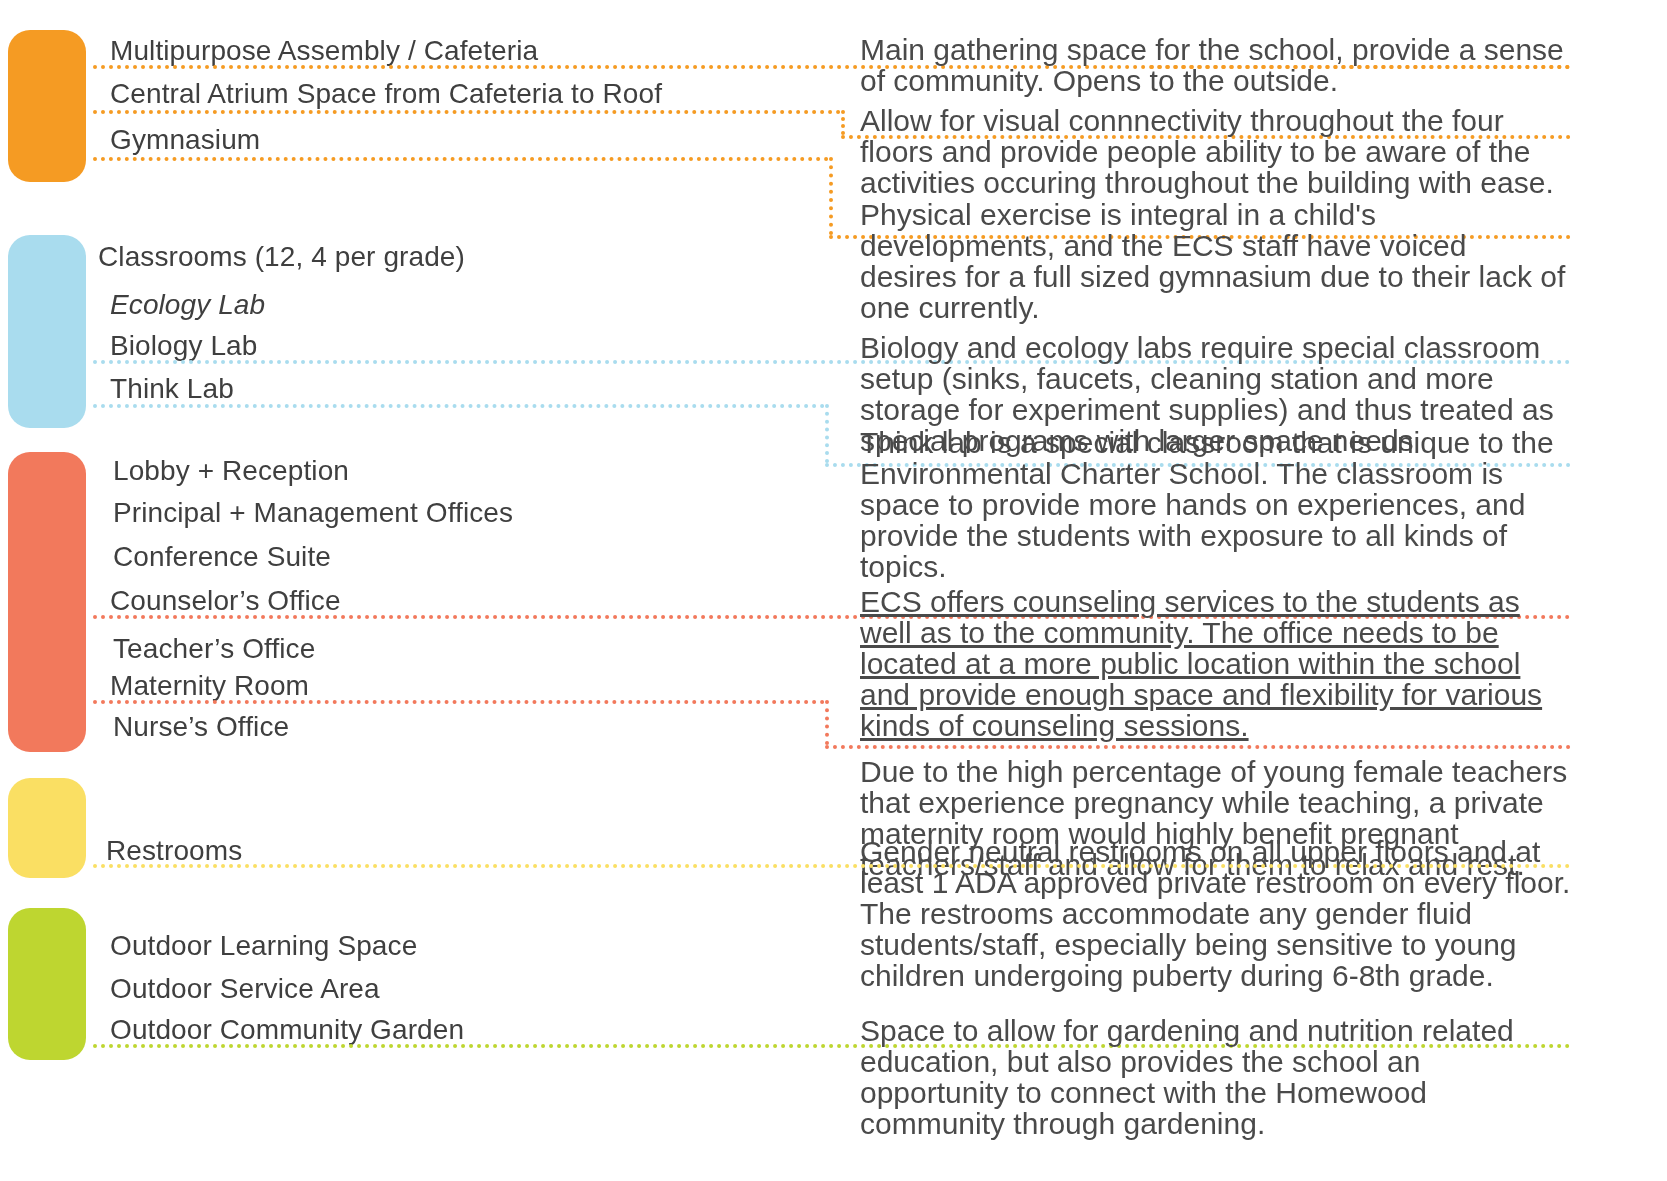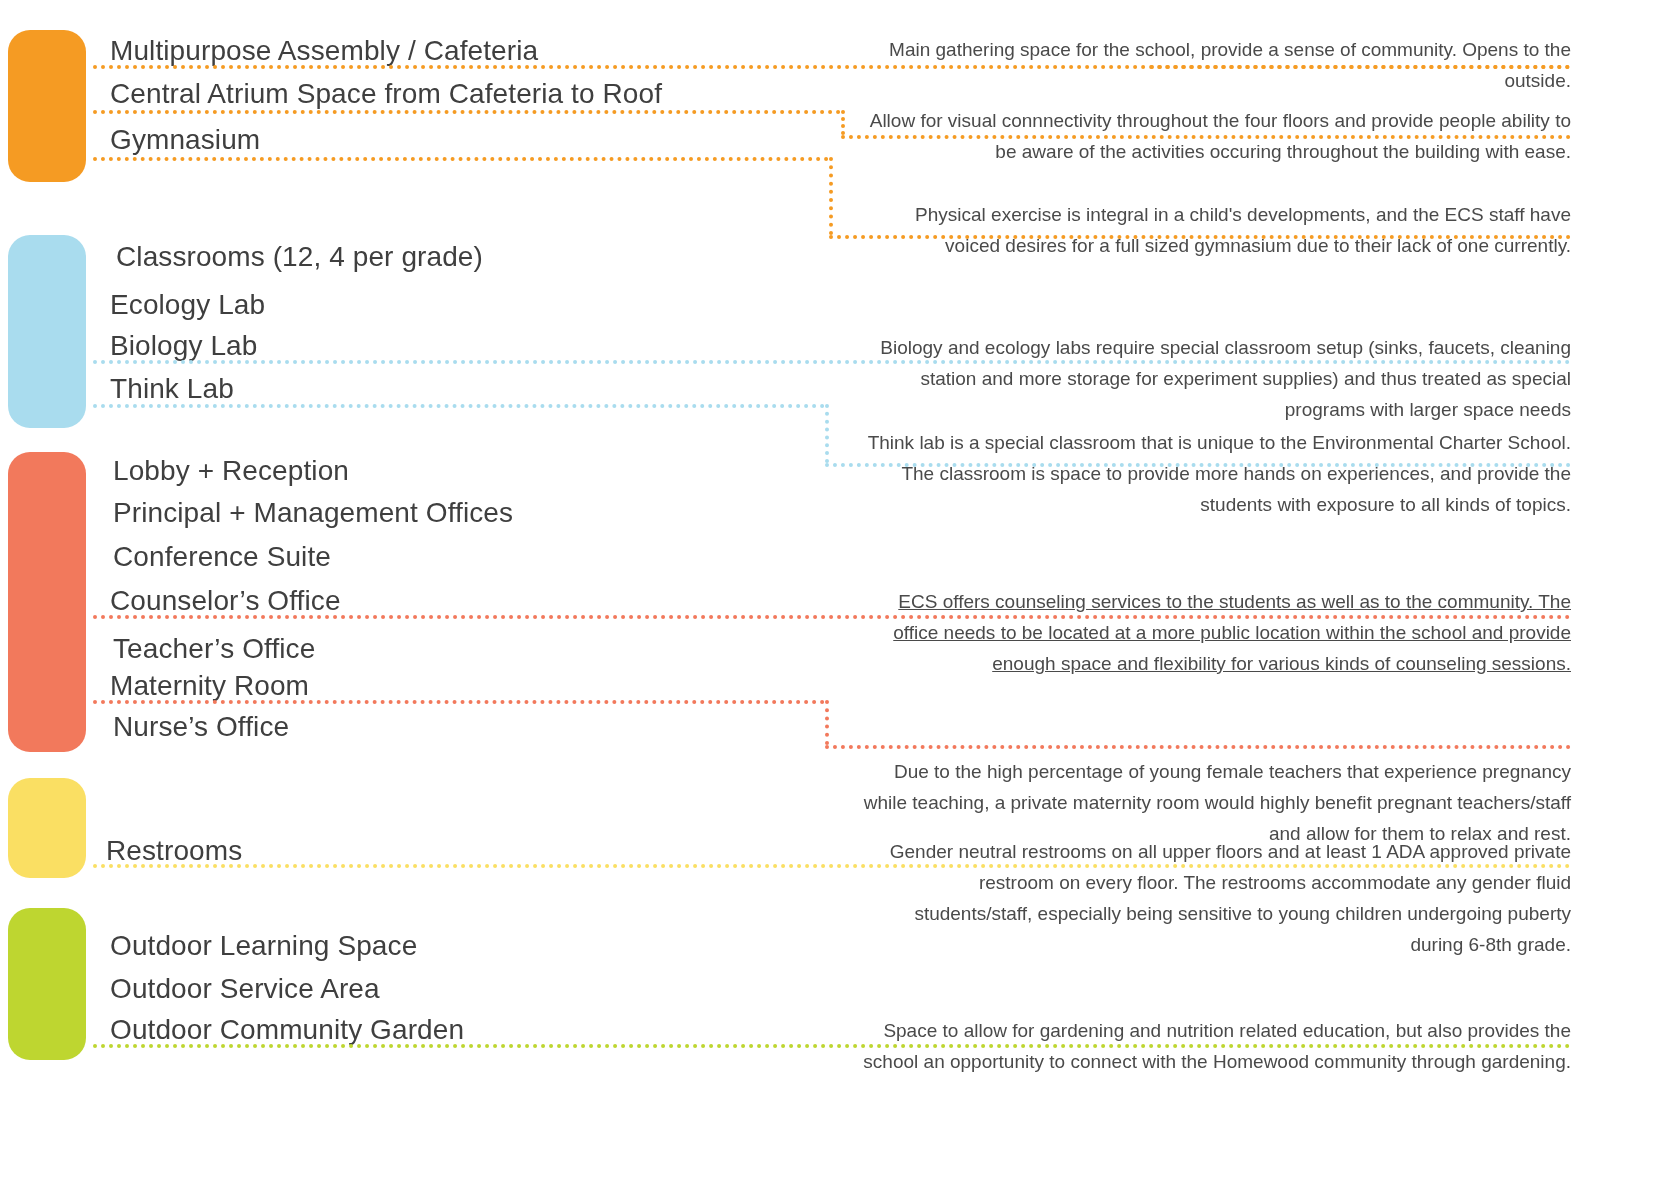--- a/index.html
+++ b/index.html
@@ -27,24 +27,24 @@
   .prog-label {
     position: absolute;
     font-size: 28px;
     line-height: 30px;
     letter-spacing: 0.1px;
     color: #3f3f3f;
     white-space: nowrap;
   }
   .desc {
     position: absolute;
-    font-size: 19px;
+    font-size: 30px;
     line-height: 31px;
     color: #4a4a4a;
-    text-align: right;
+    text-align: left;
   }
   
   .hline {
     position: absolute;
     height: 0;
     border-top-width: 4px;
     border-top-style: dotted;
   }
   .vline {
     position: absolute;
@@ -74,22 +74,22 @@
   <div class="hline" style="left:93px; top:157px; width:736px; border-top-color:#F59B23;"></div>
   <div class="vline" style="left:829px; top:157px; height:78px; border-left-color:#F59B23;"></div>
   <div class="hline" style="left:829px; top:235px; width:742px; border-top-color:#F59B23;"></div>
 
   <div class="desc" style="left:860px; top:34px; width:711px;">Main gathering space for the school, provide a sense of community. Opens to the outside.</div>
   <div class="desc" style="left:860px; top:105px; width:711px;">Allow for visual connnectivity throughout the four floors and provide people ability to be aware of the activities occuring throughout the building with ease.</div>
   <div class="desc" style="left:860px; top:199px; width:711px;">Physical exercise is integral in a child's developments, and the ECS staff have voiced desires for a full sized gymnasium due to their lack of one currently.</div>
 
   <div class="swatch" style="top:235px; height:193px; background:#A9DCEE;"></div>
 
-  <div class="prog-label" style="left:116px; top:242px;text-align:center;">Classrooms (12, 4 per grade)</div>
-  <div class="prog-label" style="left:110px; top:290px;">Ecology Lab</div>
+  <div class="prog-label" style="left:98px; top:242px;text-align:center;">Classrooms (12, 4 per grade)</div>
+  <div class="prog-label" style="left:110px; top:290px;font-style:italic;">Ecology Lab</div>
   <div class="prog-label" style="left:110px; top:331px;">Biology Lab</div>
   <div class="prog-label" style="left:110px; top:374px;">Think Lab</div>
 
   <div class="hline" style="left:93px; top:360px; width:1478px; border-top-color:#A9DCEE;"></div>
 
   <div class="hline" style="left:93px; top:404px; width:732px; border-top-color:#A9DCEE;"></div>
   <div class="vline" style="left:825px; top:404px; height:59px; border-left-color:#A9DCEE;"></div>
   <div class="hline" style="left:825px; top:463px; width:746px; border-top-color:#A9DCEE;"></div>
 
   <div class="desc" style="left:860px; top:332px; width:711px;">Biology and ecology labs require special classroom setup (sinks, faucets, cleaning station and more storage for experiment supplies) and thus treated as special programs with larger space needs</div>

